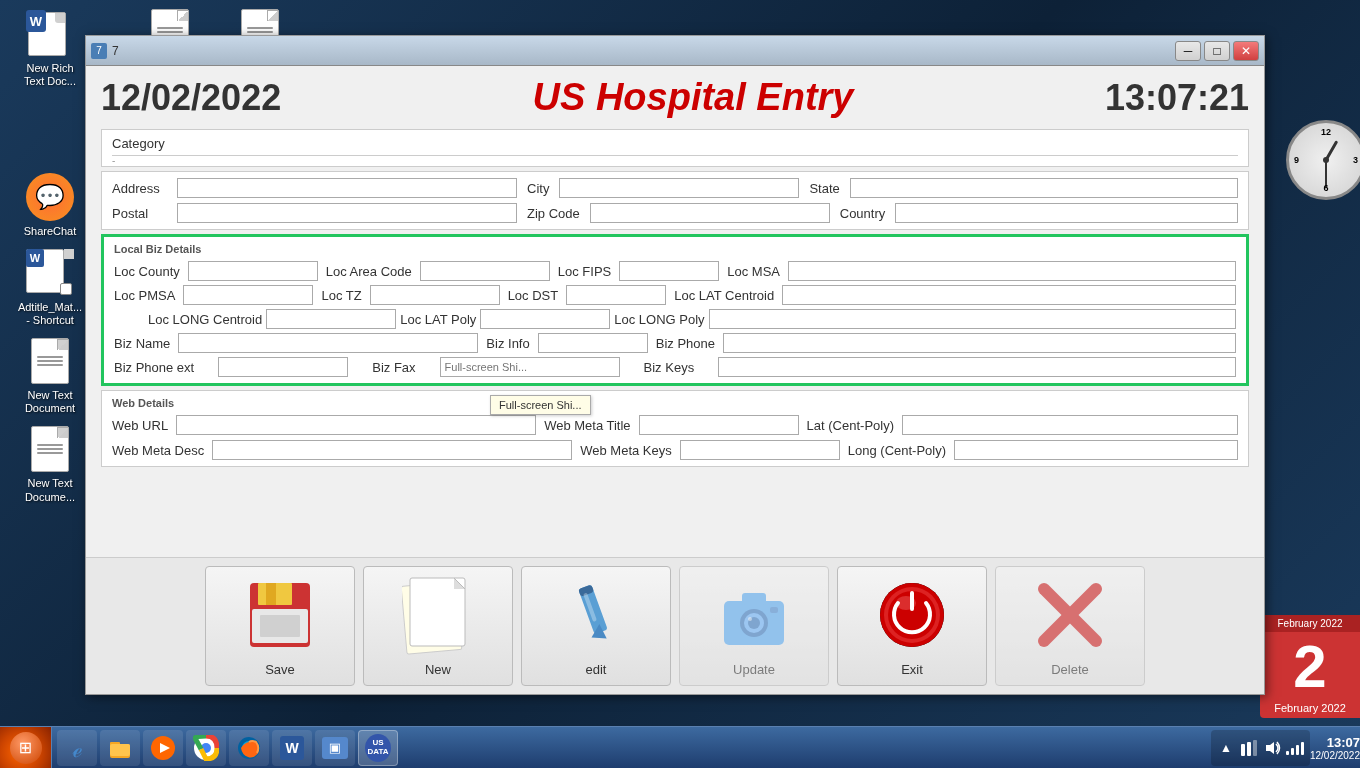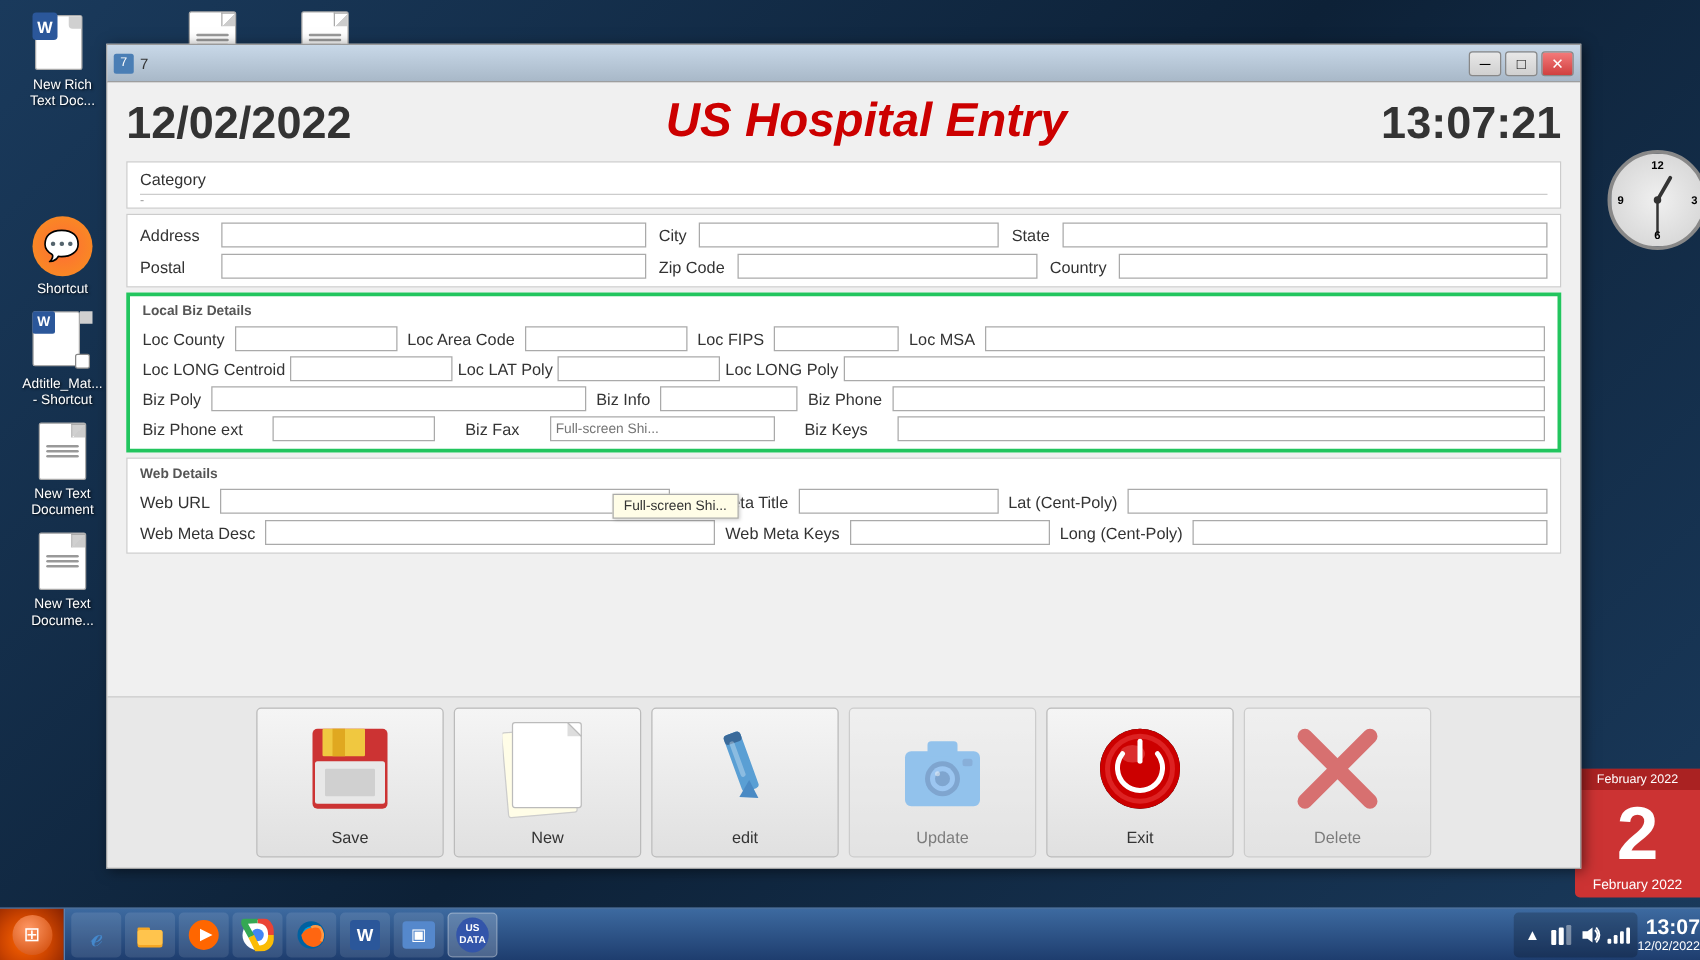--- a/index.html
+++ b/index.html
@@ -430,21 +430,21 @@
       font-size: 18px;
     }
 
     .taskbar-time {
       color: white;
       font-size: 12px;
       text-align: right;
     }
 
     .taskbar-time-main {
-      font-size: 17px;
+      font-size: 13px;
       font-weight: bold;
     }
 
     .taskbar-date {
       font-size: 10px;
     }
 
     
     .sys-tray {
       display: flex;
@@ -532,21 +532,21 @@
               </div>
             </div>
         </div>
       </div>
     </div>
 
     <div class="desktop-icon" style="margin-top:70px;">
       <div class="icon-img">
         <div class="sharechat-icon" style="font-size:24px;">💬</div>
       </div>
-      <div class="icon-label">Shortcut</div>
+      <div class="icon-label">ShareChat</div>
     </div>
 
     <div class="desktop-icon">
       <div class="icon-img">
         <div style="position:relative; width:48px; height:48px;">
           <div style="width:38px; height:44px; background:white; border:1px solid #aaa; border-radius:2px; display:flex; flex-direction:column; justify-content:center; align-items:center;">
             <div style="position:absolute; top:0; right:0; width:10px; height:10px; background:#d0d0d0;"></div>
             <div style="position:absolute; top:0; left:0; width:18px; height:18px; background:#2b579a; border-radius:2px; display:flex; align-items:center; justify-content:center; color:white; font-weight:bold; font-size:11px;">W</div>
           </div>
           <div style="position:absolute; bottom:2px; right:2px; width:12px; height:12px; background:white; border:1px solid #888; border-radius:2px; font-size:9px; display:flex; align-items:center; justify-content:center;">↗</div>
@@ -662,32 +662,42 @@
           <span class="field-label">Loc County</span>
           <input class="field-input" style="width: 130px;" type="text" value="">
           <span class="field-label">Loc Area Code</span>
           <input class="field-input" style="width: 130px;" type="text" value="">
           <span class="field-label">Loc FIPS</span>
           <input class="field-input" style="width: 100px;" type="text" value="">
           <span class="field-label">Loc MSA</span>
           <input class="field-input" style="flex: 1 1 0%;" type="text" value="">
         </div>
 
-
-        <div style="display:flex; align-items:center; gap:4px; margin-bottom:4px;">
+        <div style="display:flex; align-items:center; gap:8px; margin-bottom:4px;">
+          <span class="field-label">Loc PMSA</span>
+          <input class="field-input" style="width: 130px;" type="text" value="">
+          <span class="field-label">Loc TZ</span>
+          <input class="field-input" style="width: 130px;" type="text" value="">
+          <span class="field-label">Loc DST</span>
+          <input class="field-input" style="width: 100px;" type="text" value="">
+          <span class="field-label">Loc LAT Centroid</span>
+          <input class="field-input" style="flex: 1 1 0%;" type="text" value="">
+        </div>
+
+        <div style="display:flex; align-items:center; gap:4px; margin-bottom:4px;margin-left:34px;">
           <span class="field-label">Loc LONG Centroid</span>
           <input class="field-input" style="width: 130px;" type="text" value="">
           <span class="field-label">Loc LAT Poly</span>
           <input class="field-input" style="width: 130px;" type="text" value="">
           <span class="field-label">Loc LONG Poly</span>
           <input class="field-input" style="flex: 1 1 0%;" type="text" value="">
         </div>
 
         <div style="display:flex; align-items:center; gap:8px; margin-bottom:4px;">
-          <span class="field-label">Biz Poly</span>
+          <span class="field-label">Biz Name</span>
           <input class="field-input" style="width: 300px;" type="text" value="">
           <span class="field-label">Biz Info</span>
           <input class="field-input" style="width: 110px;" type="text" value="">
           <span class="field-label">Biz Phone</span>
           <input class="field-input" style="flex: 1 1 0%;" type="text" value="">
         </div>
 
         <div style="display:flex; align-items:center; gap:24px;">
           <span class="field-label">Biz Phone ext</span>
           <input class="field-input" style="width: 130px;" type="text" value="">

